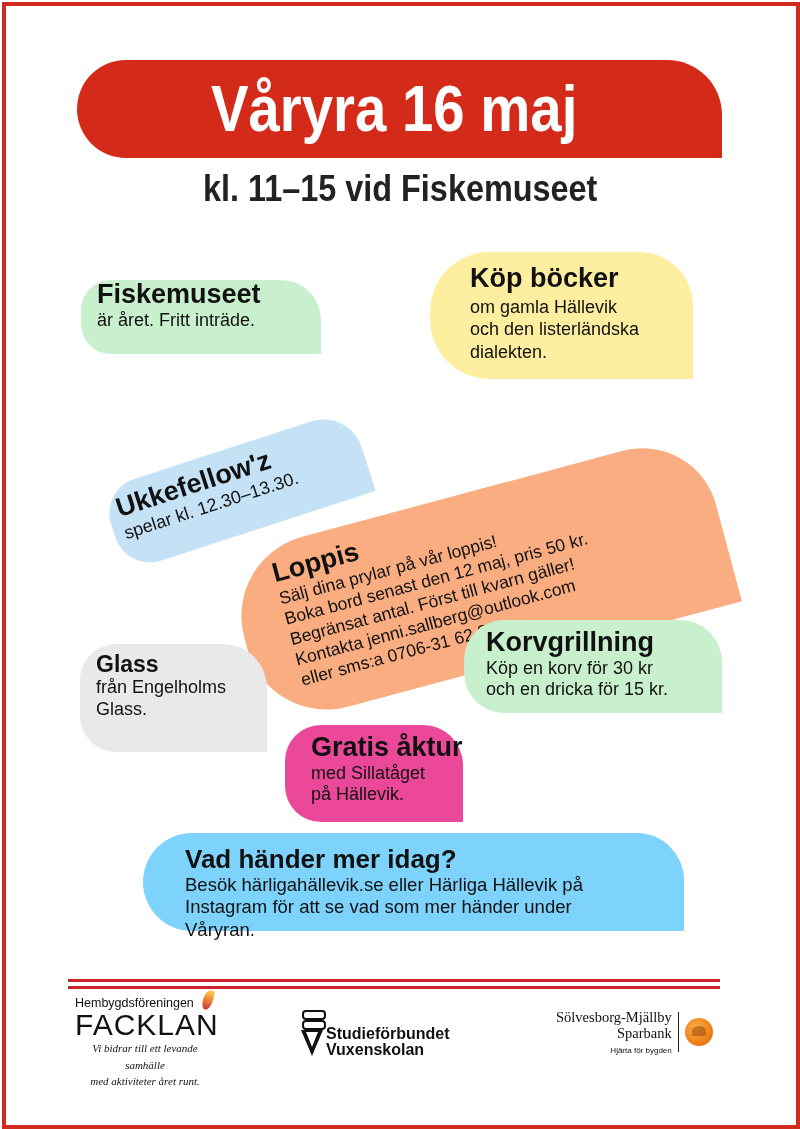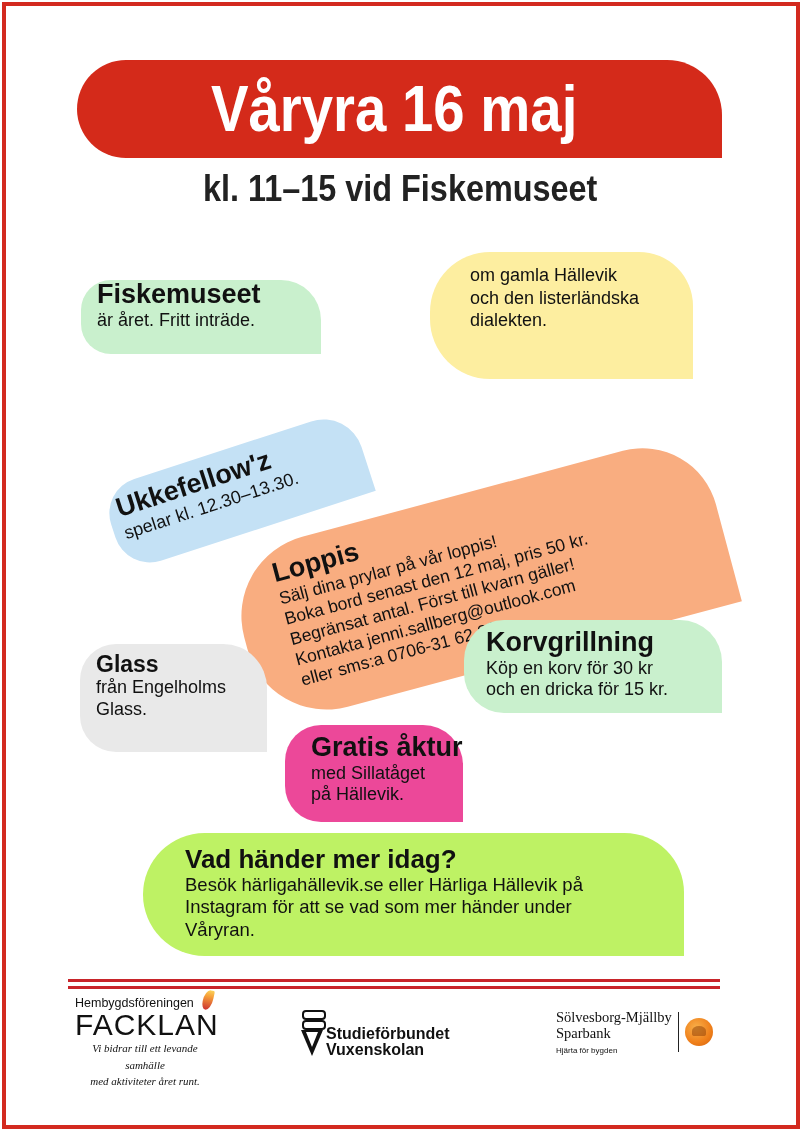--- a/index.html
+++ b/index.html
@@ -50,21 +50,21 @@
   .b-korv { left: 464px; top: 620px; width: 258px; height: 93px; background: #c9f0cd;
             padding: 8px 0 0 22px; border-radius: 40px 42px 0 40px; }
   .b-korv .h { font-size: 27px; }
   .b-korv .t { font-size: 18px; }
 
   .b-grat { left: 285px; top: 725px; width: 178px; height: 97px; background: #ec4899;
             padding: 8px 0 0 26px; border-radius: 36px 40px 0 36px; }
   .b-grat .h { font-size: 27px; }
   .b-grat .t { font-size: 18px; }
 
-  .b-vad { left: 143px; top: 833px; width: 541px; height: 123px; background: #bef264;
+  .b-vad { left: 143px; top: 833px; width: 541px; height: 98px; background: #7dd3fc;
            padding: 12px 0 0 42px; border-radius: 62px 60px 0 62px; }
   .b-vad .h { font-size: 26px; }
   .b-vad .t { font-size: 18.5px; line-height: 1.22; }
 
   .rule { left: 68px; width: 652px; height: 3px; background: #c8242a; }
   .logo { position: absolute; }
   .facklan { left: 75px; top: 996px; width: 140px; text-align: center; }
   .facklan .pre { font-size: 12.5px; display: block; text-align: left; position: relative; }
   .facklan .name { font-size: 30px; display: block; letter-spacing: 1px; line-height: 1; text-align: left; }
   .facklan .tag { font-family: Liberation Serif, serif; font-style: italic; font-size: 11px; display: block; line-height: 1.5; }
@@ -74,21 +74,21 @@
   .sv { left: 300px; top: 1010px; display: flex; align-items: flex-end; }
   .sv-mark { width: 24px; height: 48px; position: relative; margin-right: 2px; }
   .sv-mark .s1 { position: absolute; left: 2px; top: 0; width: 20px; height: 6px; border: 2px solid #111; border-radius: 4px; }
   .sv-mark .s2 { position: absolute; left: 2px; top: 10px; width: 20px; height: 6px; border: 2px solid #111; border-radius: 4px; }
   .sv-mark .v { position: absolute; left: 1px; top: 20px; width: 0; height: 0;
                 border-left: 11px solid transparent; border-right: 11px solid transparent; border-top: 26px solid #111; }
   .sv-mark .v2 { position: absolute; left: 6px; top: 22px; width: 0; height: 0;
                 border-left: 6px solid transparent; border-right: 6px solid transparent; border-top: 15px solid #fff; }
   .sv-text { font-weight: bold; font-size: 16px; line-height: 1; }
   .spb { left: 556px; top: 1010px; display: flex; align-items: center; }
-  .spb-text { text-align: left; font-family: "Liberation Serif", serif; }
+  .spb-text { text-align: right; font-family: "Liberation Serif", serif; }
   .spb-text .l1 { font-size: 14.5px; display: block; line-height: 1.1; }
   .spb-text .l2 { font-size: 14.5px; display: block; line-height: 1.1; }
   .spb-text .l3 { font-family: "Liberation Sans", sans-serif; font-size: 8px; display: block; margin-top: 4px; }
   .spb-sep { width: 1px; height: 40px; background: #222; margin: 0 6px; }
   .spb-sym { width: 28px; height: 28px; border-radius: 50%;
              background: radial-gradient(circle at 40% 35%, #f9b04a 0%, #ef7f1a 60%, #d2600c 100%);
              position: relative; }
   .spb-sym::after { content: ""; position: absolute; left: 7px; top: 8px; width: 14px; height: 10px;
                     border-radius: 50% 50% 20% 20%; background: rgba(150,70,10,0.55); }
 </style>
@@ -104,20 +104,21 @@
 <div class="abs subtitle">
   <span>kl. 11–15 vid Fiskemuseet</span>
 </div>
 
 <div class="bubble b-fisk">
   <span class="h">Fiskemuseet</span>
   <span class="t">är året. Fritt inträde.</span>
 </div>
 
 <div class="bubble b-kop">
+  <span class="h">Köp böcker</span>
   <span class="t">om gamla Hällevik</span>
   <span class="t">och den listerländska</span>
   <span class="t">dialekten.</span>
 </div>
 
 <div class="bubble b-ukke">
   <span class="h">Ukkefellow'z</span>
   <span class="t">spelar kl. 12.30–13.30.</span>
 </div>
 

